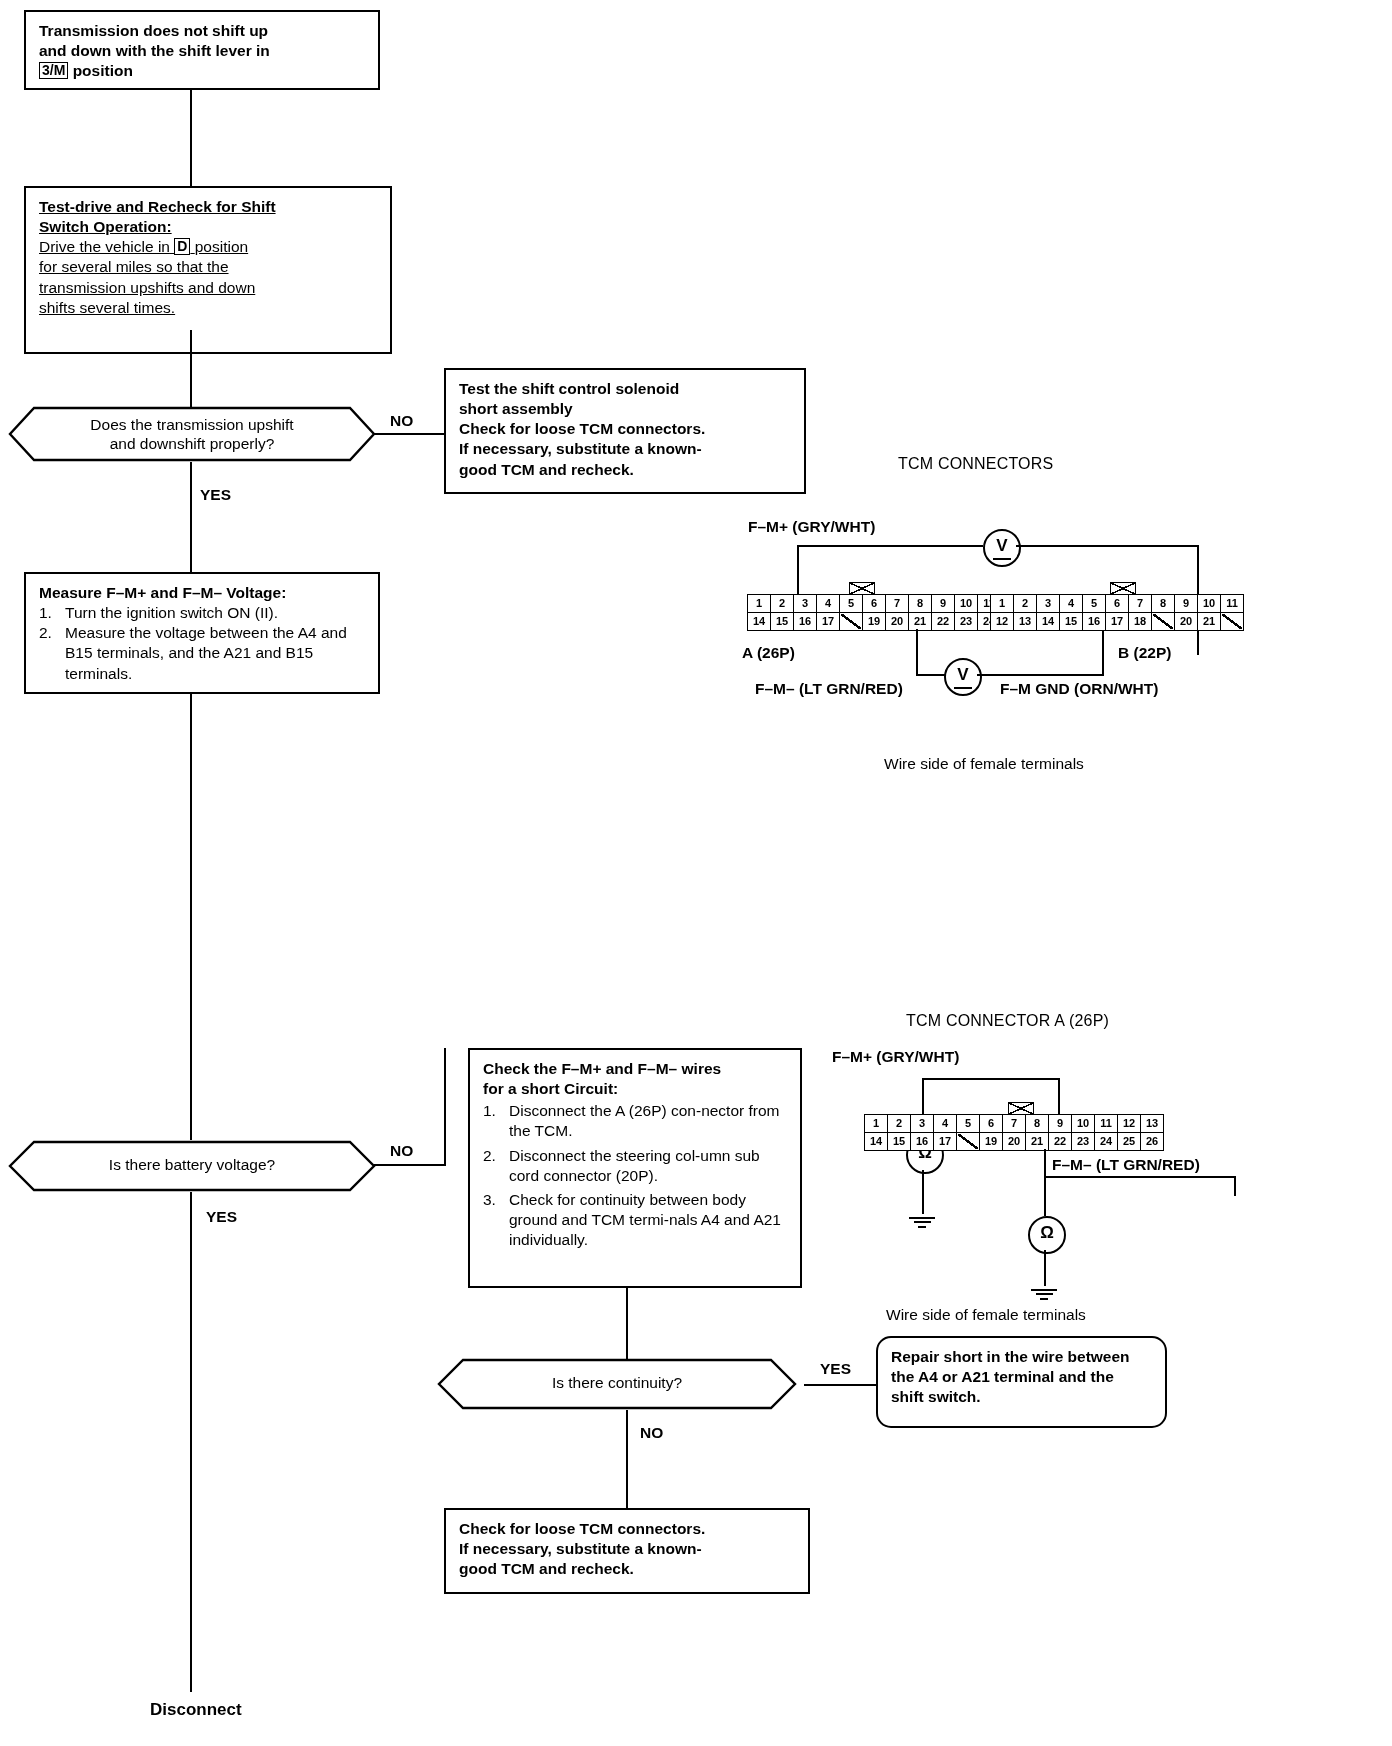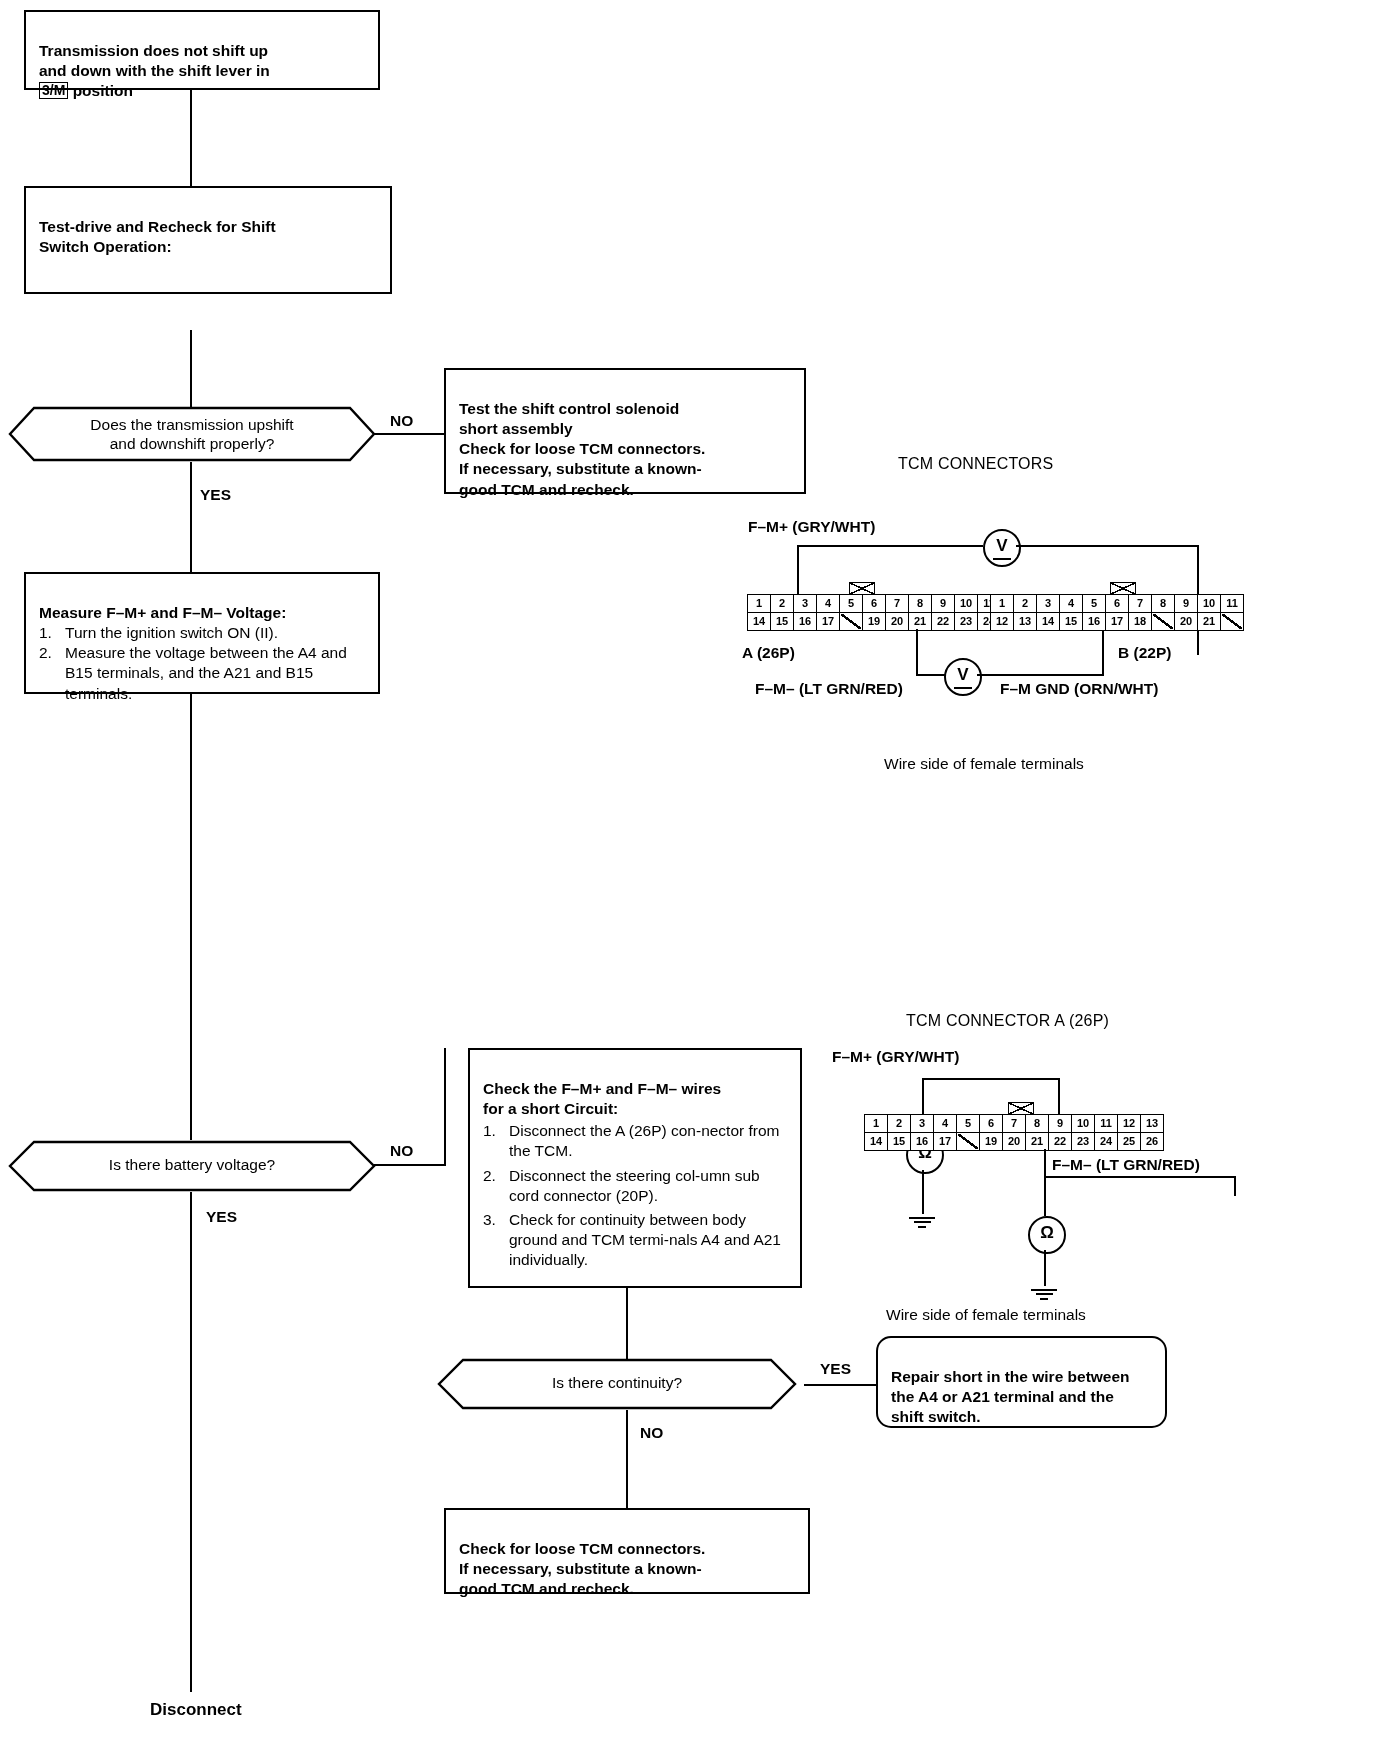--- a/index.html
+++ b/index.html
@@ -2,21 +2,21 @@
 <html><head>
 <meta charset="utf-8">
 <style>
   html,body{margin:0;padding:0;background:#fff;}
   body{width:1392px;height:1746px;position:relative;
        font-family:"Liberation Sans", sans-serif;color:#000;}
   .abs{position:absolute;}
   .box{border:2px solid #000;background:#fff;box-sizing:border-box;}
   .box .t{font-weight:bold;font-size:15.5px;line-height:1.30;}
   .box .n{font-weight:normal;font-size:15.5px;line-height:1.30;}
-  .pad{padding:9px 11px 9px 13px;margin-top:20px;}
+  .pad{padding:9px 11px 9px 13px;}
   .kbox{display:inline-block;border:1.6px solid #000;padding:0 2px;
         font-weight:bold;line-height:1.05;font-size:14px;vertical-align:1px;}
   .hex{position:absolute;}
   .hex svg{display:block;}
   .hexlabel{position:absolute;width:100%;text-align:center;
             font-size:15.5px;font-weight:normal;line-height:1.25;}
   .lbl{position:absolute;font-weight:bold;font-size:15.5px;white-space:nowrap;}
   .hd{position:absolute;font-weight:normal;font-size:15.5px;white-space:nowrap;letter-spacing:.2px;}
   .plain{position:absolute;font-size:15.5px;white-space:nowrap;}
   .vline{position:absolute;background:#000;width:2px;}
@@ -60,24 +60,34 @@
     <div>and down with the shift lever in</div>
     <div>
       <span class="kbox">3/M</span>
       <span>position</span>
     </div>
   </div>
 </div>
 
 <div class="vline" style="left:190px;top:90px;height:96px;"></div>
 
-<div class="abs box" style="left:24px;top:186px;width:368px;height:108px;">
+<div class="abs box" style="left:24px;top:186px;width:368px;height:168px;text-decoration:underline;">
   <div class="pad t">
     <div>Test-drive and Recheck for Shift</div>
     <div>Switch Operation:</div>
+    <div class="n">
+      <div>
+        <span>Drive the vehicle in</span>
+        <span class="kbox">D</span>
+        <span>position</span>
+      </div>
+      <div>for several miles so that the</div>
+      <div>transmission upshifts and down</div>
+      <div>shifts several times.</div>
+    </div>
   </div>
 </div>
 
 <div class="vline" style="left:190px;top:330px;height:78px;"></div>
 
 <div class="hex" style="left:8px;top:406px;width:368px;height:56px;">
   <svg width="368" height="56" viewBox="0 0 368 56">
     <polygon points="26,2 342,2 366,28 342,54 26,54 2,28" fill="#fff" stroke="#000" stroke-width="2.4"></polygon>
   </svg>
   <div class="hexlabel" style="top:9px;">

